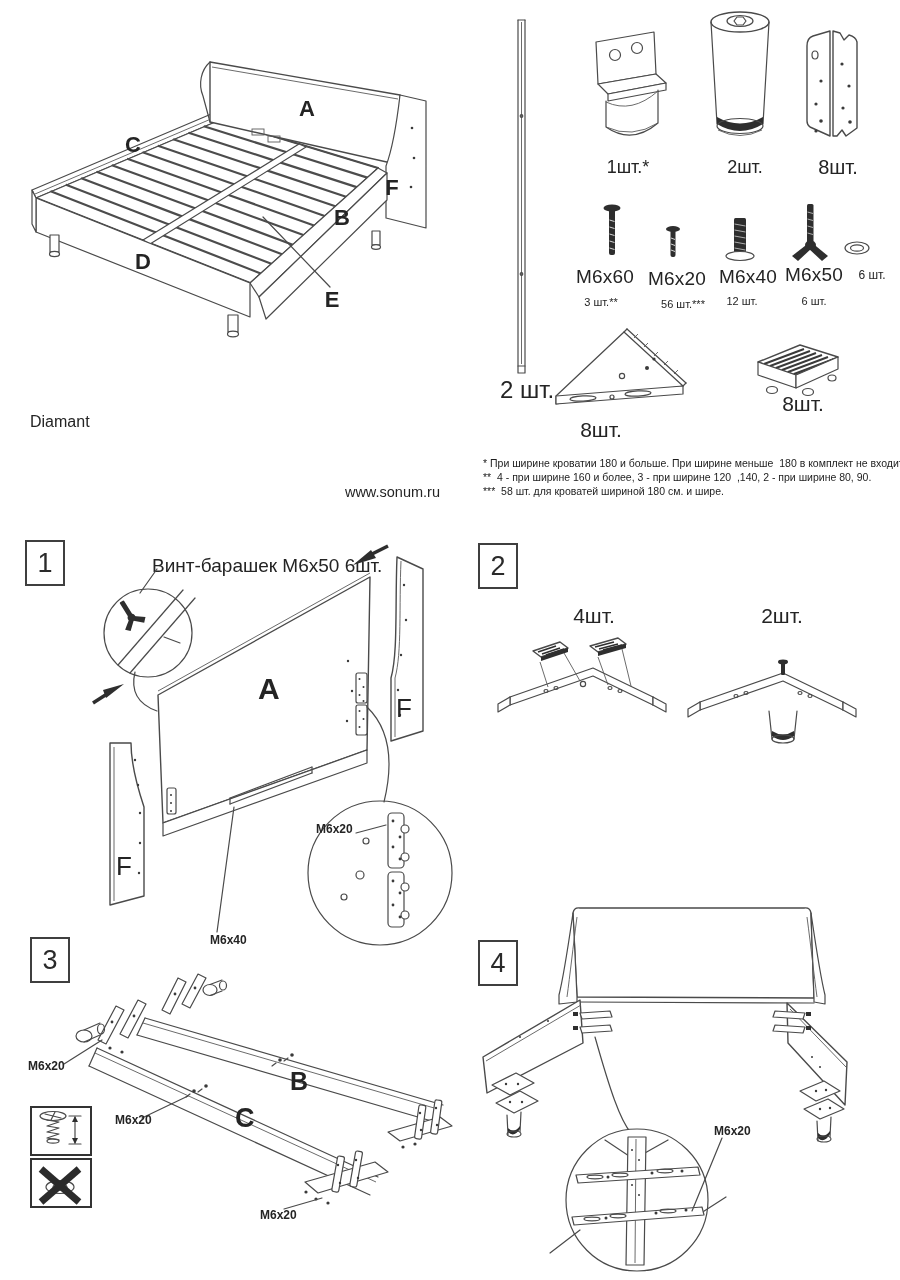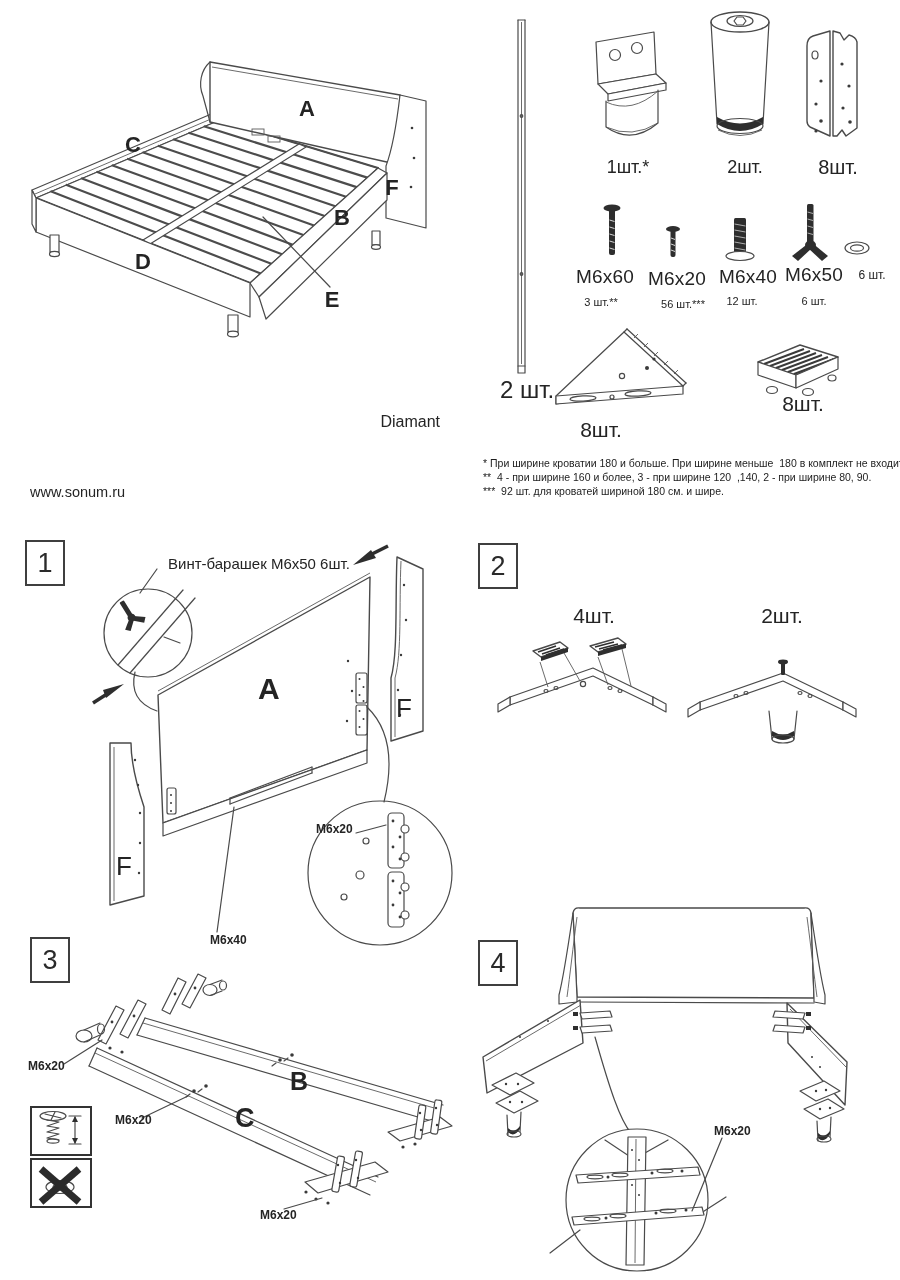--- a/index.html
+++ b/index.html
@@ -98,22 +98,22 @@
 
     <line class="ln" x1="300" y1="262" x2="233" y2="192"></line>
   </svg>
   <div class="lbl letter ctr" style="left:307px;top:97px">A</div>
   <div class="lbl letter ctr" style="left:133px;top:133px">C</div>
   <div class="lbl letter ctr" style="left:392px;top:176px">F</div>
   <div class="lbl letter ctr" style="left:342px;top:206px">B</div>
   <div class="lbl letter ctr" style="left:143px;top:250px">D</div>
   <div class="lbl letter ctr" style="left:332px;top:288px">E</div>
 
-  <div class="lbl" style="left:30px;top:413px;width:410px;text-align:right;font-size:16px;white-space:normal">Diamant</div>
-  <div class="lbl" style="left:30px;top:485px;width:410px;text-align:left;font-size:14.5px;white-space:normal">www.sonum.ru</div>
+  <div class="lbl" style="left:30px;top:413px;width:410px;text-align:left;font-size:16px;white-space:normal">Diamant</div>
+  <div class="lbl" style="left:30px;top:485px;width:410px;text-align:right;font-size:14.5px;white-space:normal">www.sonum.ru</div>
 
   <svg style="left:513px;top:16px" width="18" height="360" viewBox="0 0 18 360">
     <line class="ln" x1="5" y1="4" x2="5" y2="350"></line>
     <line class="ln" x1="12" y1="4" x2="12" y2="350"></line>
     <line class="ln" x1="5" y1="4" x2="12" y2="4"></line>
     <line class="thin" x1="8.5" y1="6" x2="8.5" y2="348"></line>
     <polygon class="fw" points="5,350 12,350 12,357 5,357"></polygon>
     <circle class="ln" cx="8.5" cy="100" r="1.3"></circle>
       <circle class="ln" cx="8.5" cy="258" r="1.3"></circle>
   </svg>
@@ -252,26 +252,26 @@
     <polygon class="fw" points="10,24 48,37 48,50 10,37"></polygon>
     <polygon class="fw" points="48,37 90,19 90,31 48,50"></polygon>
     <ellipse class="fw" cx="24" cy="52" rx="5.5" ry="3.5"></ellipse>
     <ellipse class="fw" cx="60" cy="54" rx="5.5" ry="3.5"></ellipse>
     <ellipse class="fw" cx="84" cy="40" rx="4" ry="3"></ellipse>
   </svg>
   <div class="lbl qty ctr" style="left:803px;top:392px;font-size:21px">8шт.</div>
 
   <div class="lbl foot" style="left:483px;top:458px">* При ширине кроватии 180 и больше. При ширине меньше  180 в комплект не входит.</div>
   <div class="lbl foot" style="left:483px;top:472px">**  4 - при ширине 160 и более, 3 - при ширине 120  ,140, 2 - при ширине 80, 90.</div>
-  <div class="lbl foot" style="left:483px;top:486px">***  92 шт. для кроватей шириной 180 см. и шире.</div>
+  <div class="lbl foot" style="left:483px;top:486px">***  58 шт. для кроватей шириной 180 см. и шире.</div>
 
   <div class="stepbox" style="left:25px;top:540px">
       <span>1</span>
     </div>
-  <div class="lbl" style="left:168px;top:556px;font-size:15px">Винт-барашек М6х50 6шт.</div>
+  <div class="lbl" style="left:152px;top:556px;font-size:19px">Винт-барашек М6х50 6шт.</div>
 
   <svg style="left:60px;top:545px" width="410" height="420" viewBox="0 0 410 420">
 
     <g>
       <polygon class="dk" points="293,20 311,5 316,13"></polygon>
       <line x1="312" y1="9" x2="328" y2="1" stroke="#2e2e2e" stroke-width="3.5"></line>
     </g>
     <g>
       <polygon class="dk" points="64,139 46,153 43,145"></polygon>
       <line x1="47" y1="149" x2="33" y2="158" stroke="#2e2e2e" stroke-width="3.5"></line>

